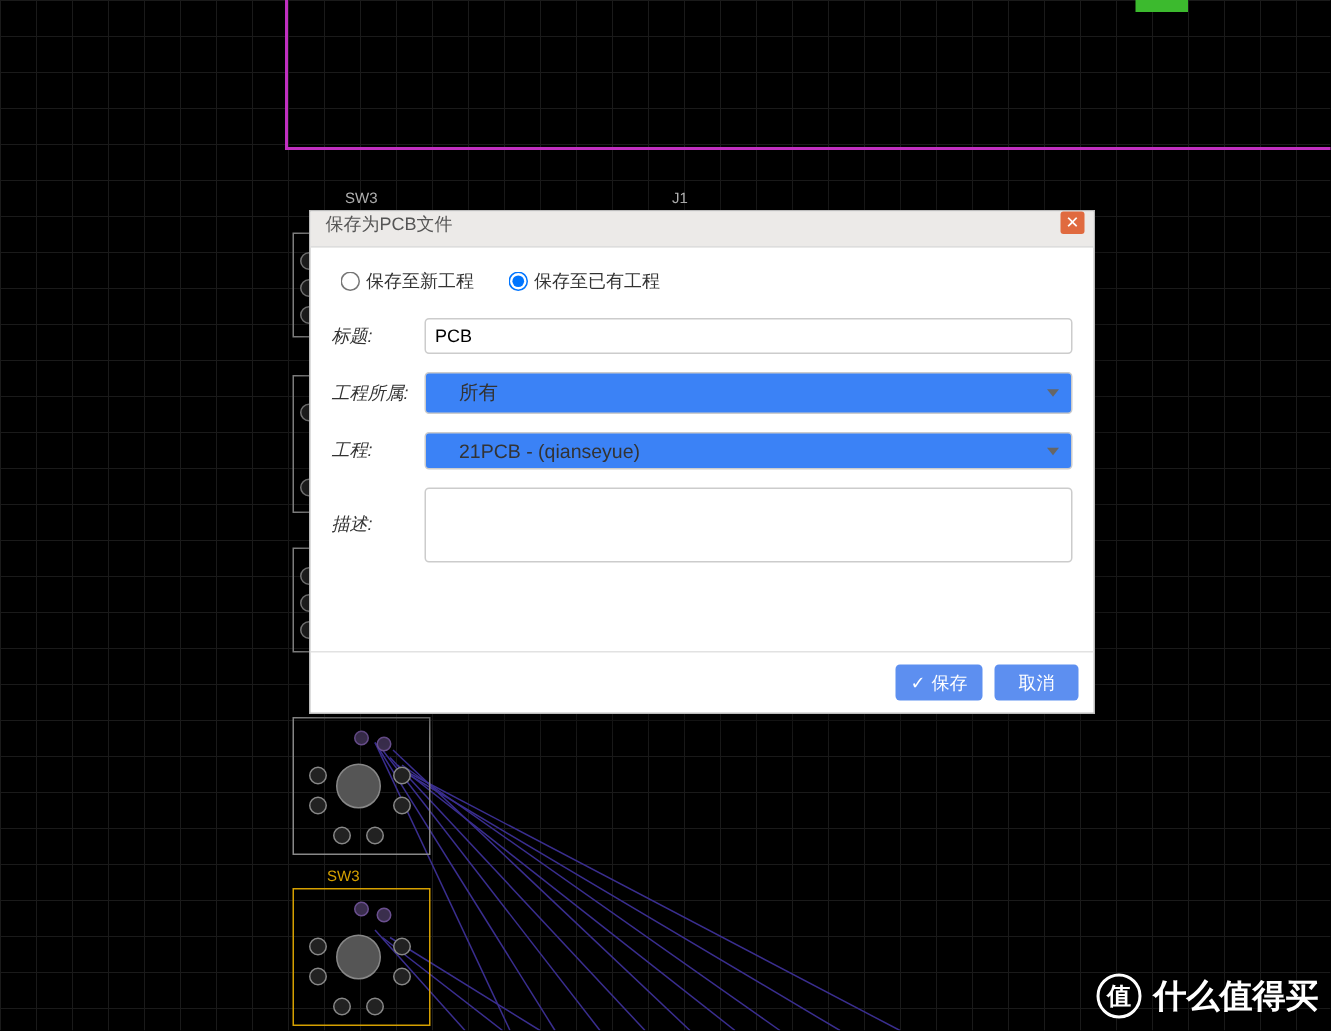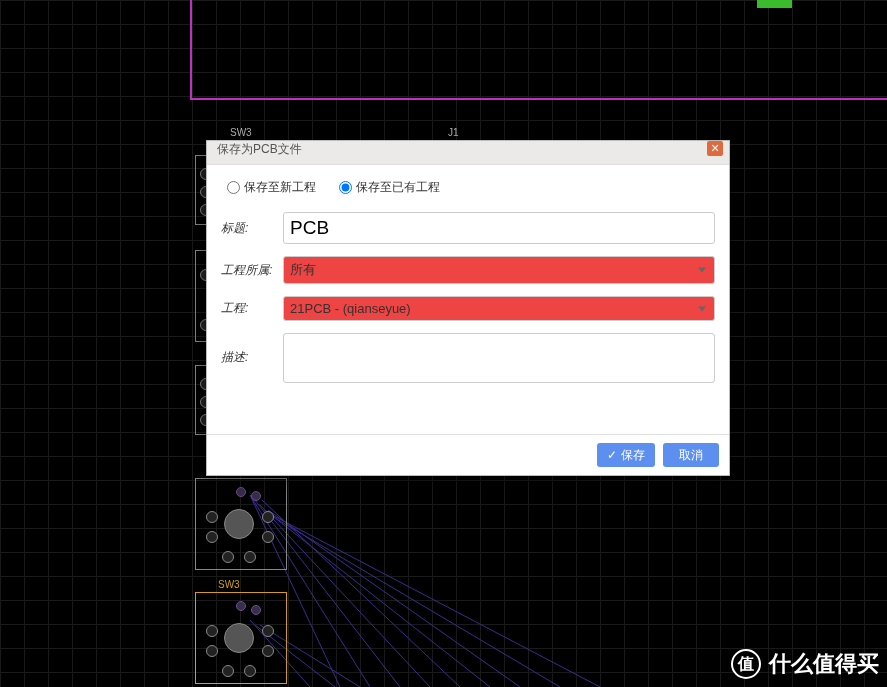--- a/index.html
+++ b/index.html
@@ -72,26 +72,26 @@
   align-items: center; justify-content: center;
   color: #fff; font-size: 11px; cursor: pointer;
 }
 .dlg-body { flex: 1; padding: 14px 14px 0 14px; }
 .radio-row { display: flex; gap: 23px; margin-bottom: 16px; padding-left: 6px; }
 .radio-row label { display: flex; align-items: center; gap: 4px; font-size: 12px; color: #333; }
 .field-row { display: flex; align-items: center; margin-bottom: 12px; }
 .field-row .lbl { width: 62px; font-size: 12px; color: #333; font-style: italic; }
 .field-row input[type=text], .field-row textarea {
   flex: 1; border: 1px solid #ccc; border-radius: 3px;
-  padding: 4px 6px; font-size: 19px; font-family: inherit;
+  padding: 4px 6px; font-size: 12px; font-family: inherit;
 }
 .field-row textarea { height: 50px; resize: none; }
 .sel-box {
   flex: 1; border: 1px solid #ccc; border-radius: 3px;
-  padding: 4px 6px; font-size: 13px; background: #ef4444;
+  padding: 4px 22px; font-size: 13px; background: #3b82f6;
   display: flex; align-items: center; position: relative;
 }
 .sel-box::after {
   content: ""; position: absolute; right: 8px; top: 50%;
   width: 0; height: 0; border-left: 4px solid transparent;
   border-right: 4px solid transparent; border-top: 5px solid #666;
   transform: translateY(-50%);
 }
 .dlg-foot {
   border-top: 1px solid #e2e2e2; padding: 8px 10px;

